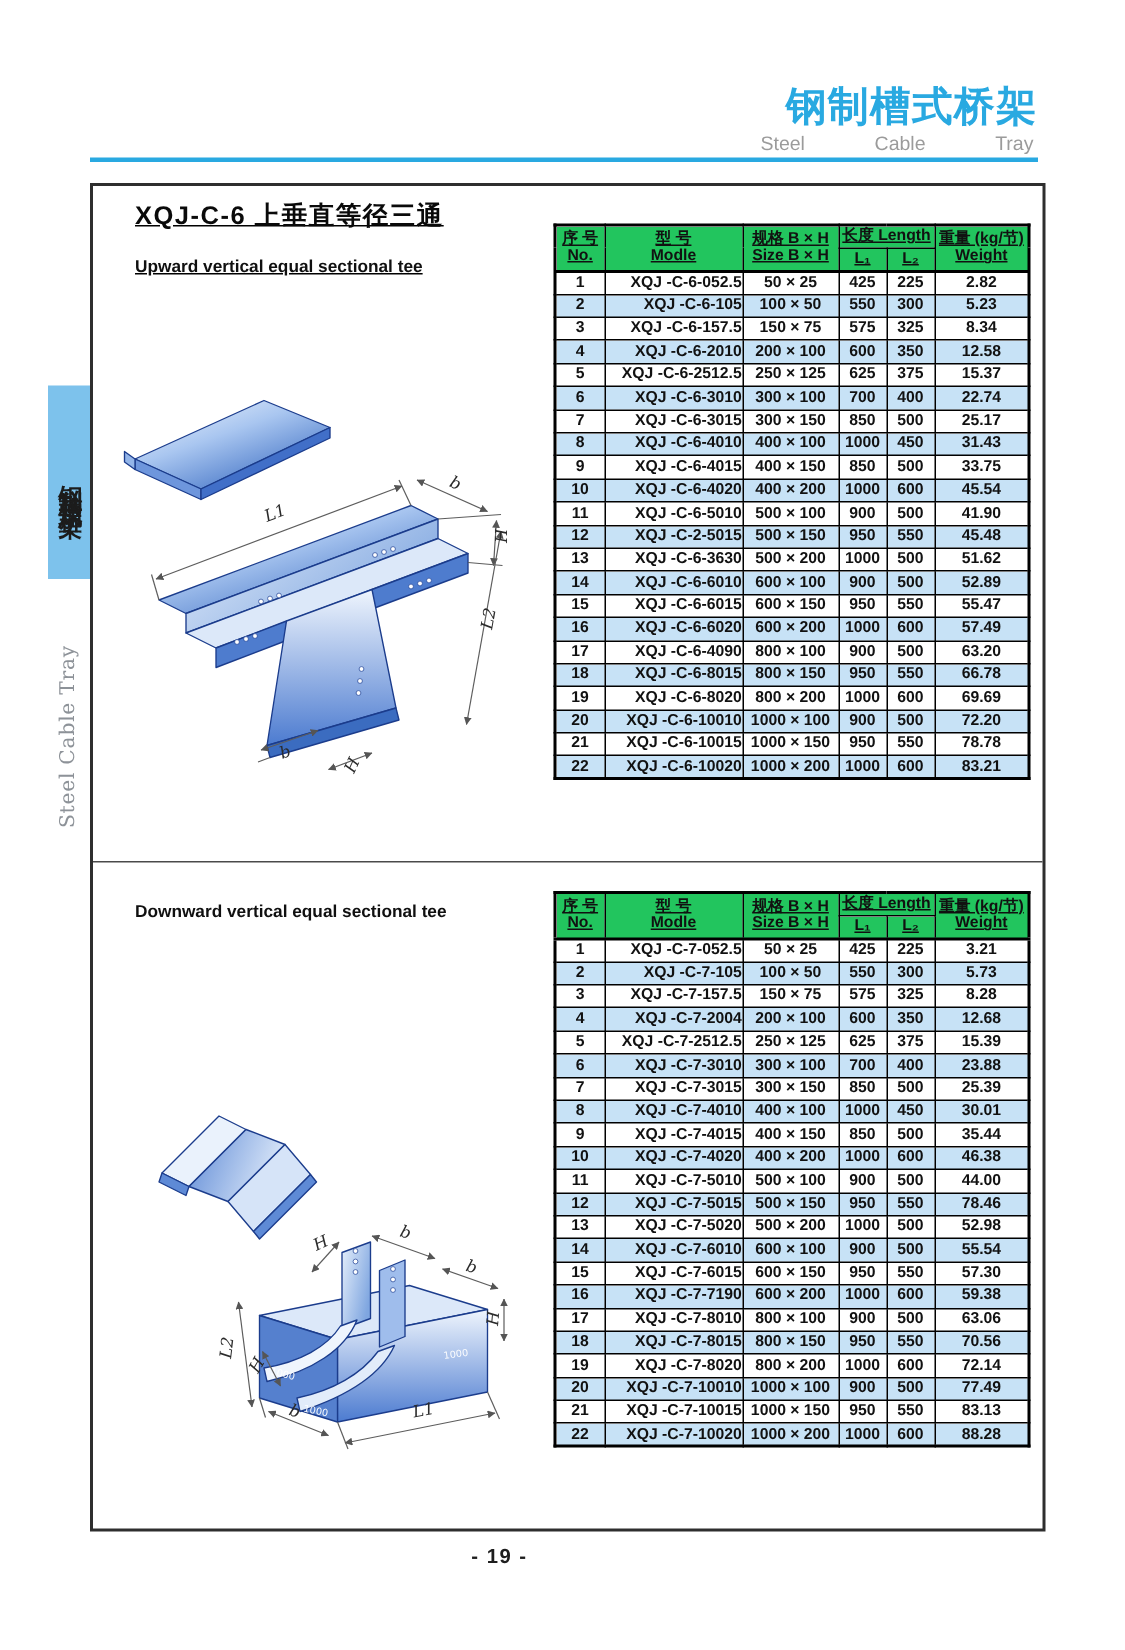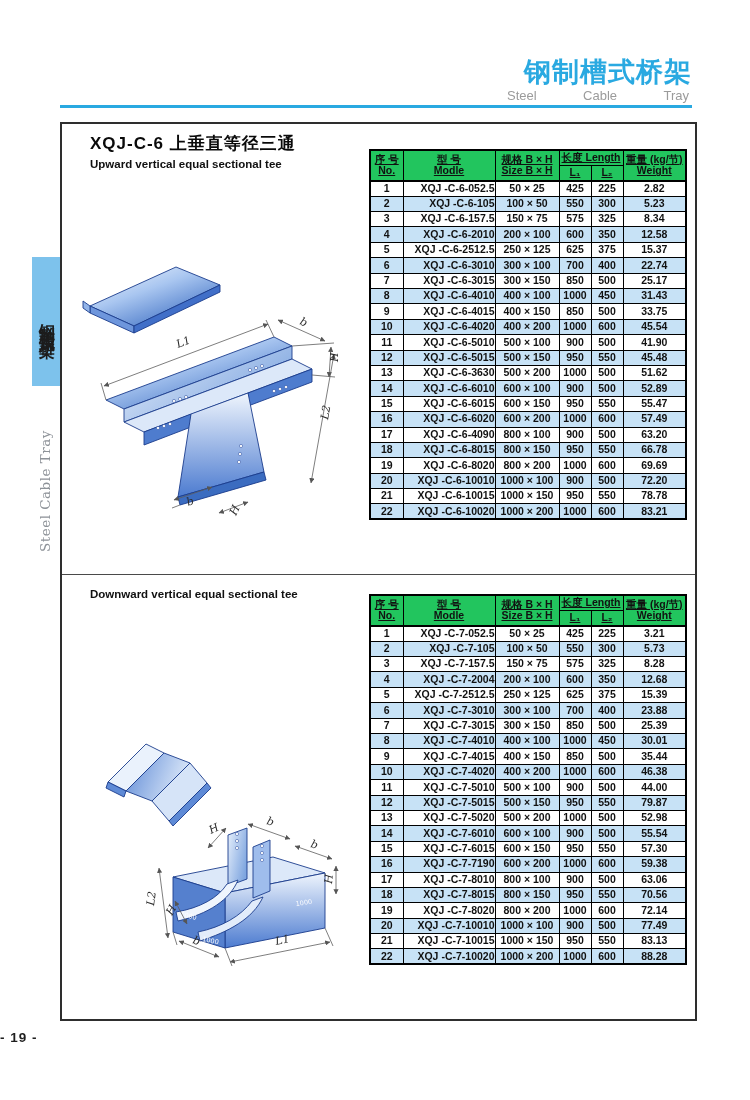--- a/index.html
+++ b/index.html
@@ -43,24 +43,24 @@
   }
 
   
   .frame {
     position:absolute; left:60px; top:122px; width:637px; height:899px;
     border:2px solid #2e2e2e; background:#fff;
   }
   .divider { position:absolute; left:0; right:0; top:450px; border-top:1.5px solid #4a4a4a; }
 
   .sec-title { position:absolute; left:28px; }
-  #sec1 { top:8px; }
+  #sec1 { top:8px;text-decoration:underline; }
   #sec2 { top:461px; }
   .sec-title .cn { font-size:17px; font-weight:bold; color:#0a0a0a; letter-spacing:1px; }
-  .sec-title .en { font-size:11.5px; font-weight:bold; color:#101010; margin-top:3px; }
+  .sec-title .en { font-size:11.5px; font-weight:bold; color:#101010; margin-top:17px; }
 
   
   .spec-table {
     position:absolute; left:307px; width:316px;
     border-collapse:collapse; table-layout:fixed;
     background:#fff; border:2px solid #000;
   }
   #table1 { top:25px; }
   #table2 { top:470px; }
   .spec-table th, .spec-table td {
@@ -74,21 +74,21 @@
   .spec-table td.model { text-align:right; padding-left:7px; }
   .spec-table tr.alt td { background:#C7E2F6; }
 
   
   .diagram { position:absolute; }
   #diagram1 { left:16px; top:126px; }
   #diagram2 { left:18px; top:576px; }
 
   
   .footer {
-    position:absolute; left:0; top:1030px; width:666px; text-align:left;
+    position:absolute; left:0; top:1030px; width:666px; text-align:center;
     font-size:13.5px; color:#1e1e1e; letter-spacing:1px; font-weight:bold;
   }
 </style>
 </head>
 <body>
 
 <div class="page">
 
   <div class="brand">
     <div class="brand-title">钢制槽式桥架</div>
@@ -308,21 +308,21 @@
           <tr>
             <td>11</td>
             <td class="model">XQJ -C-6-5010</td>
             <td>500 × 100</td>
             <td>900</td>
             <td>500</td>
             <td>41.90</td>
           </tr>
           <tr class="alt">
             <td>12</td>
-            <td class="model">XQJ -C-6-5015</td>
+            <td class="model">XQJ -C-2-5015</td>
             <td>500 × 150</td>
             <td>950</td>
             <td>550</td>
             <td>45.48</td>
           </tr>
           <tr>
             <td>13</td>
             <td class="model">XQJ -C-6-3630</td>
             <td>500 × 200</td>
             <td>1000</td>
@@ -587,21 +587,21 @@
             <td>900</td>
             <td>500</td>
             <td>44.00</td>
           </tr>
           <tr class="alt">
             <td>12</td>
             <td class="model">XQJ -C-7-5015</td>
             <td>500 × 150</td>
             <td>950</td>
             <td>550</td>
-            <td>79.87</td>
+            <td>78.46</td>
           </tr>
           <tr>
             <td>13</td>
             <td class="model">XQJ -C-7-5020</td>
             <td>500 × 200</td>
             <td>1000</td>
             <td>500</td>
             <td>52.98</td>
           </tr>
           <tr class="alt">

